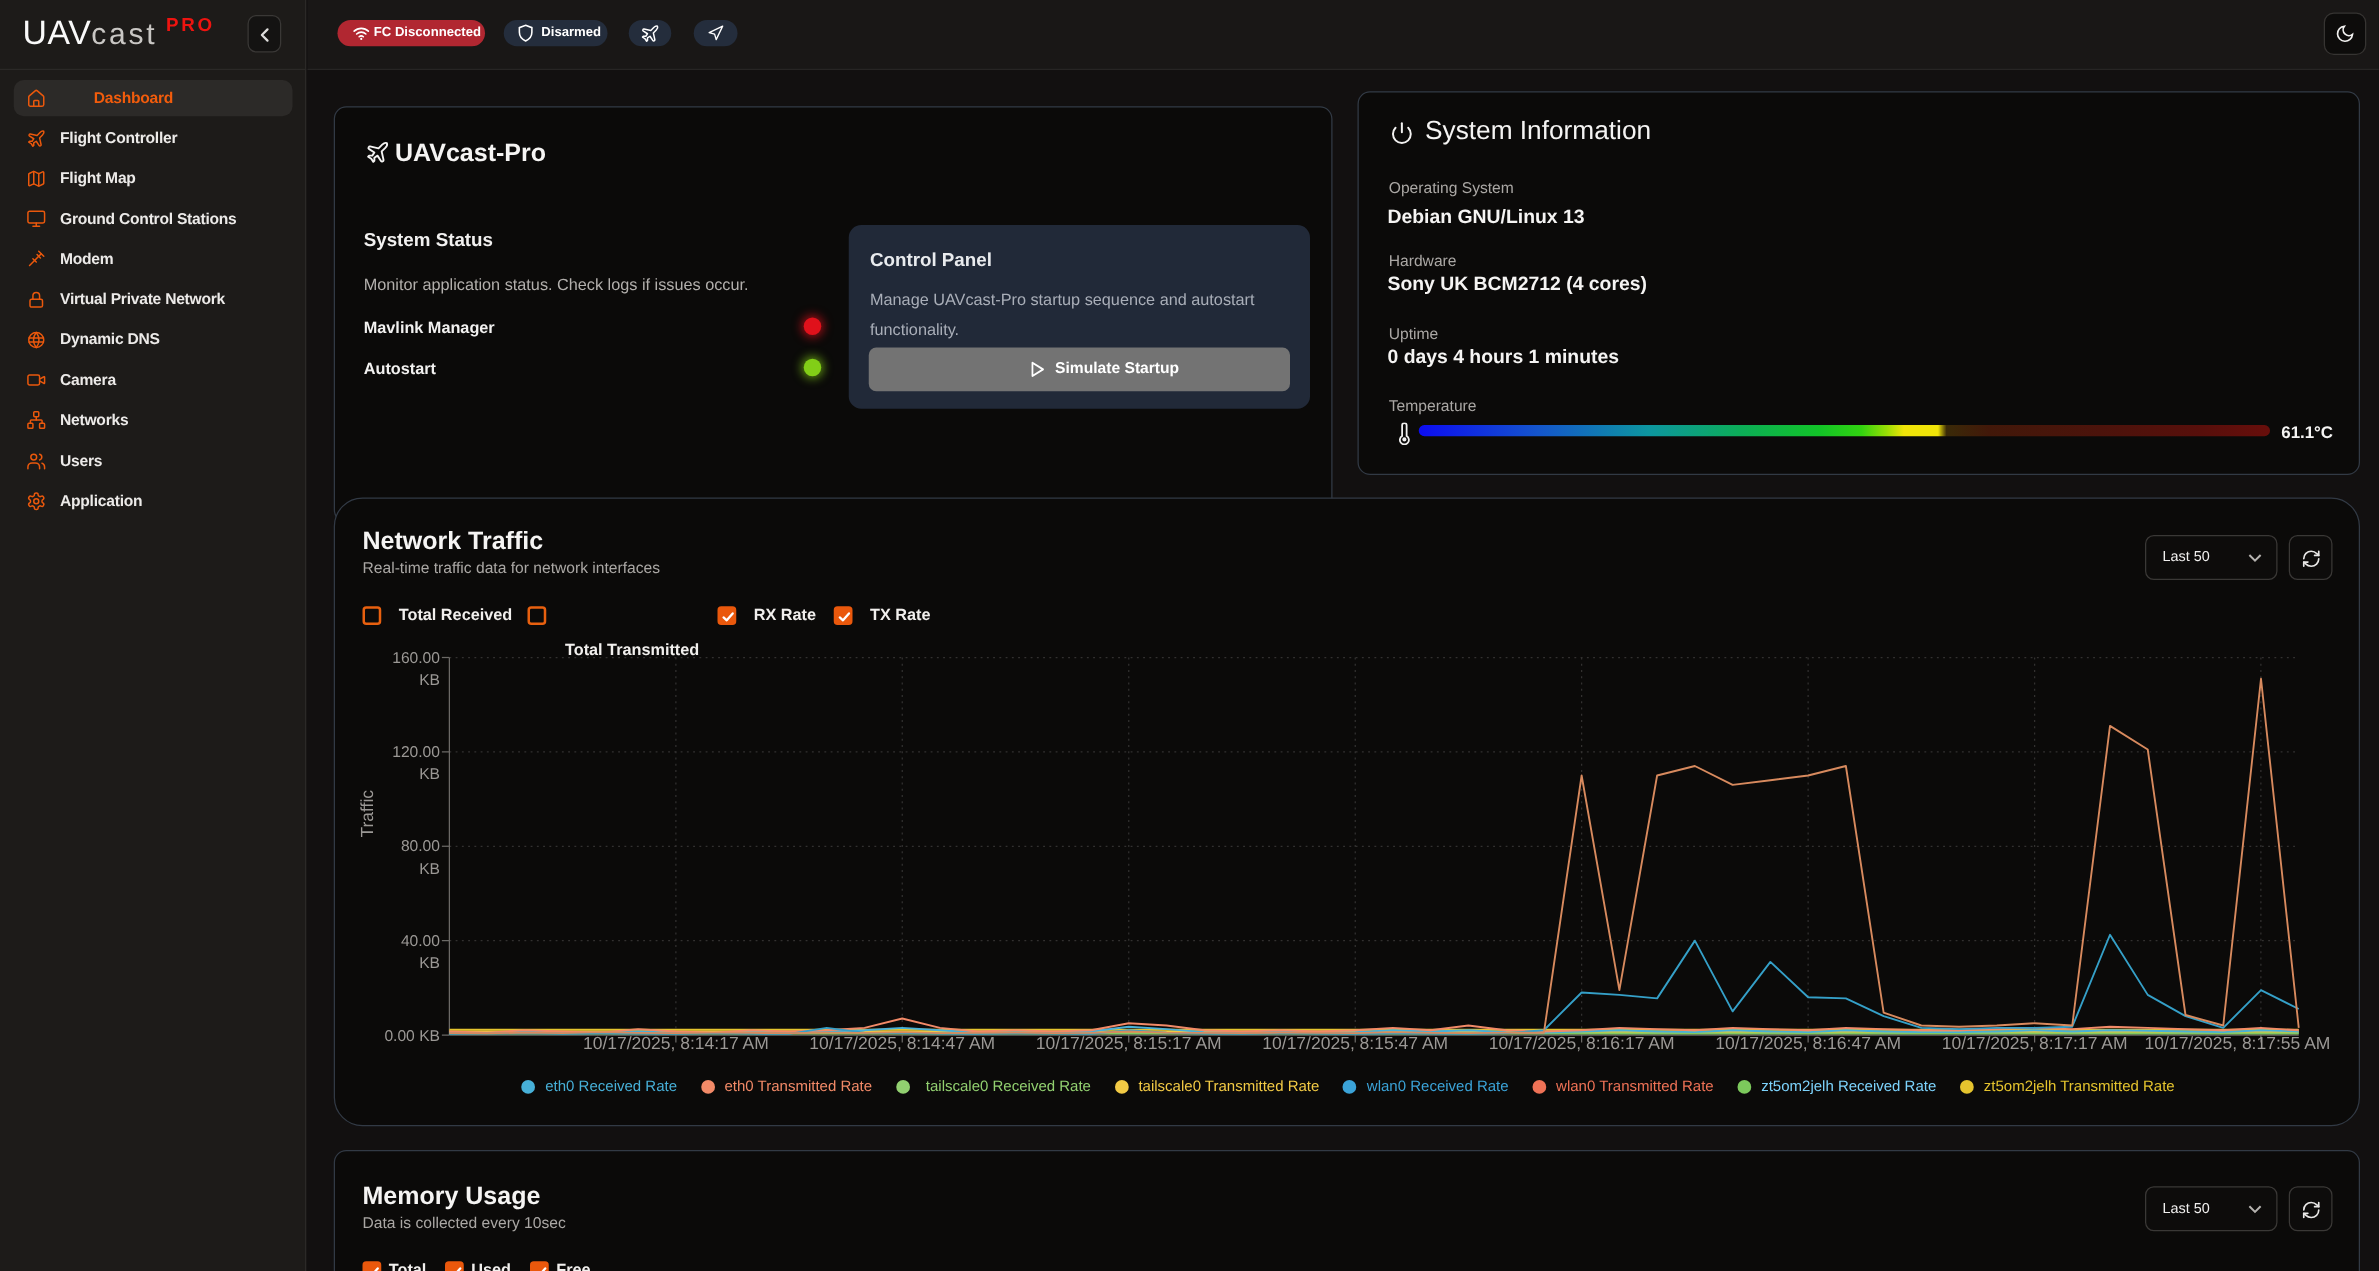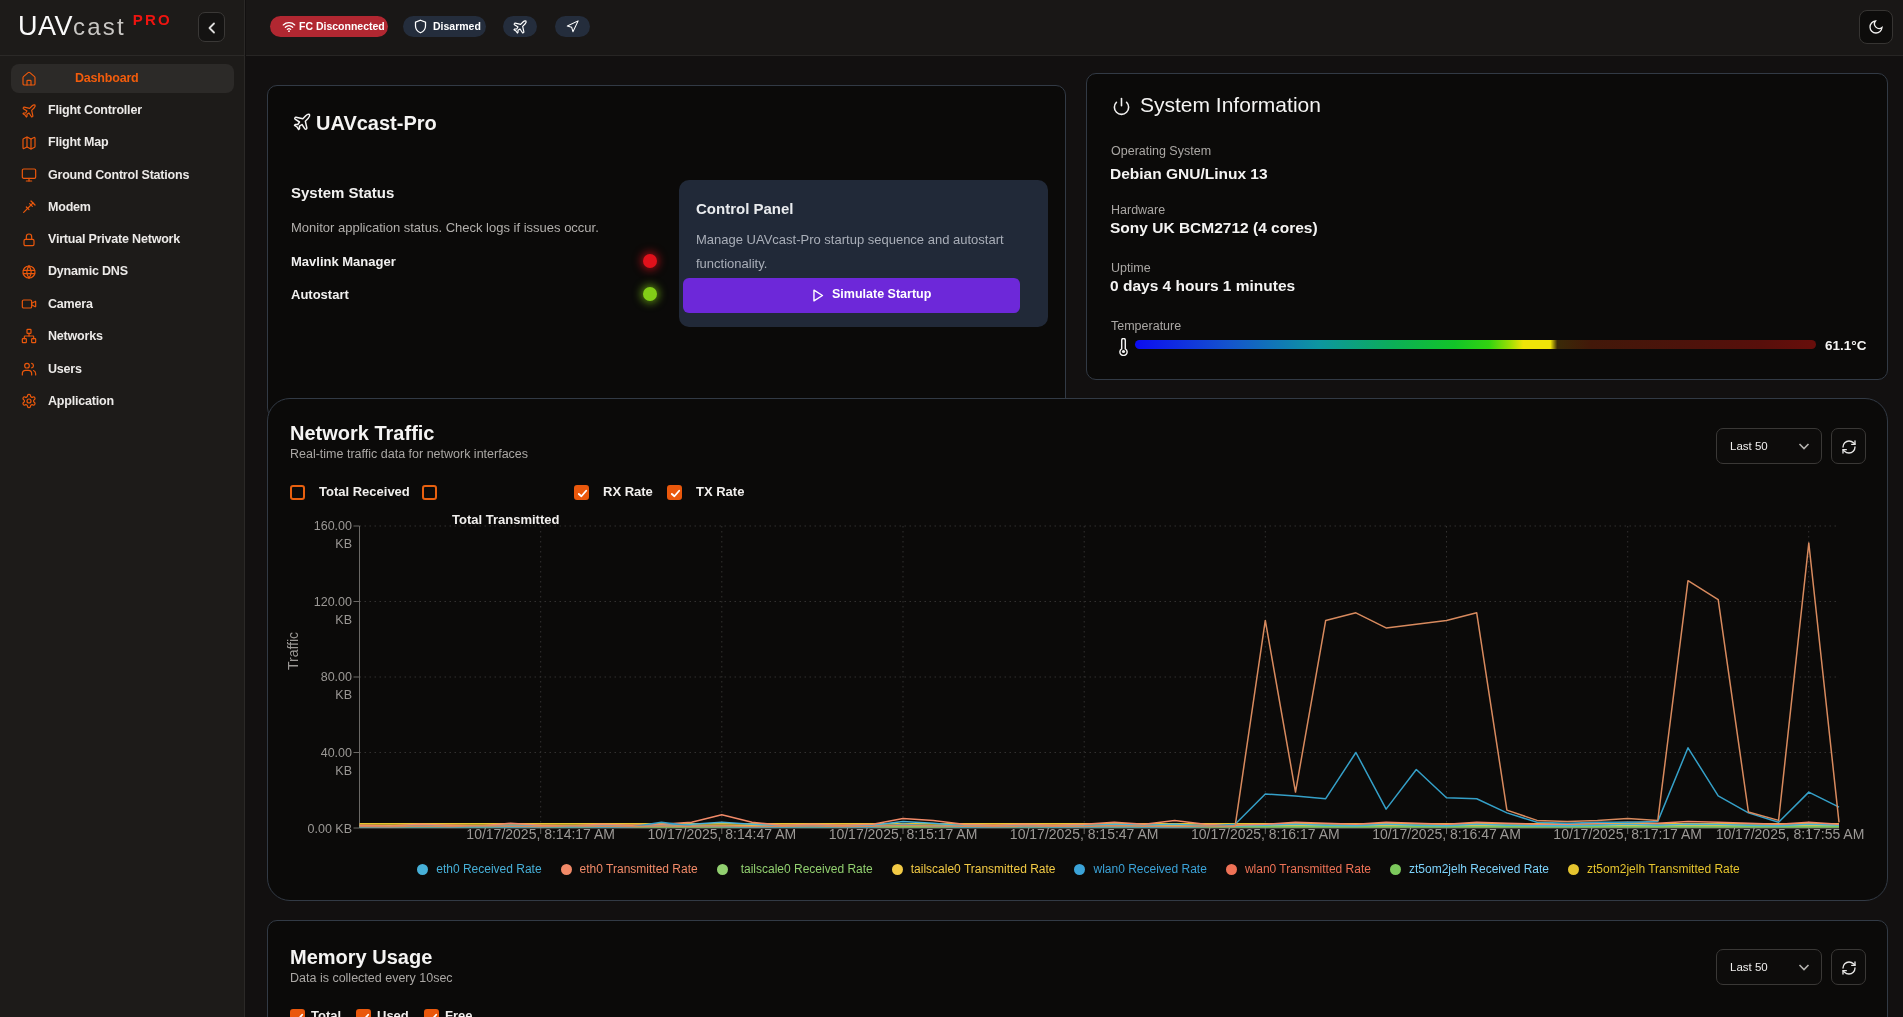--- a/index.html
+++ b/index.html
@@ -179,21 +179,21 @@
   <div class="abs" style="left:48px;top:26px;font-size:20px;font-weight:700;color:#f5f4f3;">UAVcast-Pro</div>
   <div class="abs" style="left:23px;top:98px;font-size:15px;font-weight:700;color:#f2f1f0;">System Status</div>
   <div class="abs" style="left:23px;top:134px;font-size:13px;color:#b2afac;">Monitor application status. Check logs if issues occur.</div>
   <div class="abs" style="left:23px;top:168px;font-size:13px;font-weight:700;color:#f2f1f0;">Mavlink Manager</div>
   <div class="abs" style="left:375px;top:168px;width:14px;height:14px;border-radius:50%;background:#e0111b;box-shadow:0 0 8px 2px rgba(224,17,27,.65);"></div>
   <div class="abs" style="left:23px;top:201px;font-size:13px;font-weight:700;color:#f2f1f0;">Autostart</div>
   <div class="abs" style="left:375px;top:201px;width:14px;height:14px;border-radius:50%;background:#82ce17;box-shadow:0 0 8px 2px rgba(130,206,23,.65);"></div>
   <div class="abs" style="left:411px;top:94px;width:369px;height:147px;background:#212938;border-radius:10px;">
     <div class="abs" style="left:17px;top:20px;font-size:15px;font-weight:700;color:#e9ebee;">Control Panel</div>
     <div class="abs" style="left:17px;top:48px;width:325px;font-size:13px;line-height:24px;color:#a9aeb8;">Manage UAVcast-Pro startup sequence and autostart functionality.</div>
-    <div class="abs" style="left:4px;top:98px;width:337px;height:35px;background:#6d28d9;border-radius:6px;">
+    <div class="abs" style="left:16px;top:98px;width:337px;height:35px;background:#737373;border-radius:6px;">
       <svg class="abs" style="left:126px;top:9px" width="17" height="17" viewBox="0 0 24 24" fill="none" stroke="#fff" stroke-width="2" stroke-linejoin="round">
           <path d="M7 4.5 L19 12 L7 19.5 Z"></path>
         </svg>
       <span class="abs" style="left:149px;top:9px;font-size:12.5px;font-weight:700;color:#fff;white-space:nowrap;">Simulate Startup</span>
     </div>
   </div>
 </div>
 
 <div class="card" id="card2">
   <svg class="abs" style="left:25px;top:23px" width="19" height="19" viewBox="0 0 24 24" fill="none" stroke="#f2f1f0" stroke-width="2" stroke-linecap="round">

